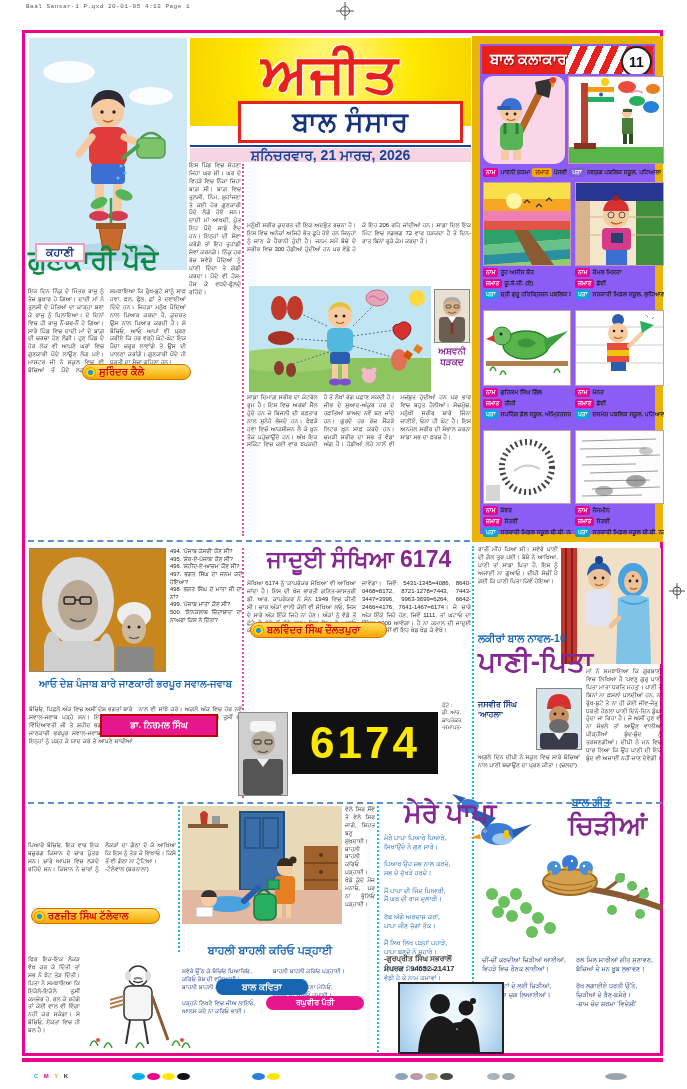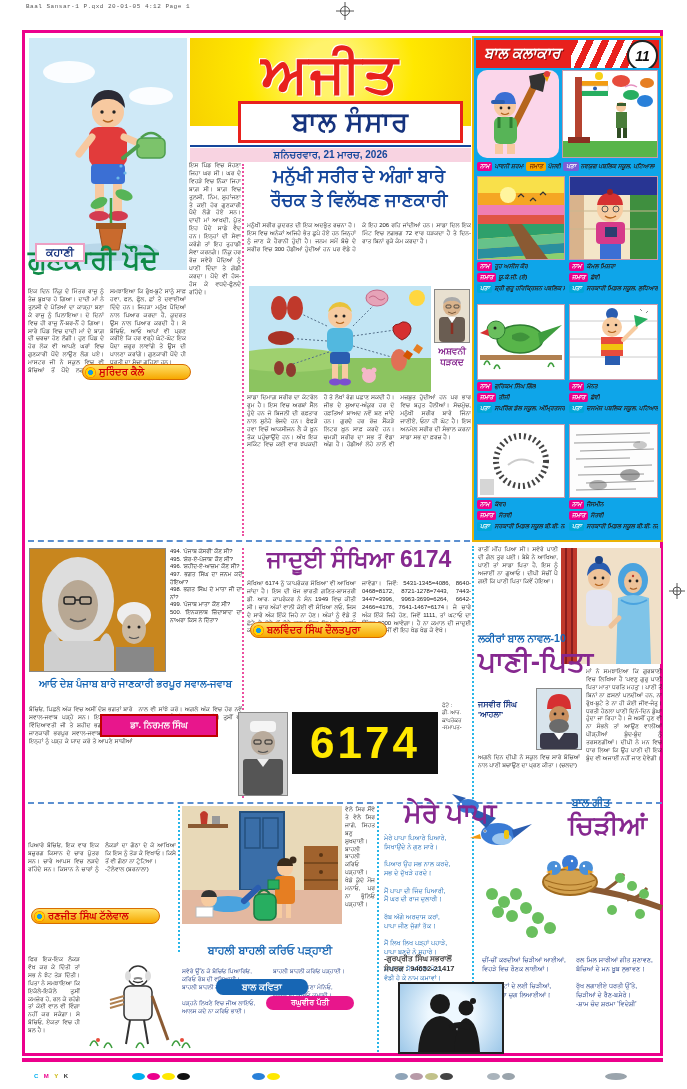--- a/index.html
+++ b/index.html
@@ -12,23 +12,23 @@
   .cols3{column-count:3;column-gap:6px;}
   .frame{border:3px solid #ec008c;box-sizing:border-box;}
   .print-line{font-family:"Liberation Mono","DejaVu Sans Mono",monospace;font-size:6px;color:#555;letter-spacing:.5px;}
   .masthead-banner{background:radial-gradient(circle at 50% 35%, #fff36b 0 18%, #ffe800 55%, #f7d100 100%);
         display:flex;align-items:flex-start;justify-content:center;}
   .masthead-title{color:#e8211d;font-weight:900;font-size:54px;line-height:1.0;letter-spacing:2px;
         text-shadow:1px 1px 0 #fff,-1px -1px 0 #fff;}
   .masthead-sub{background:#fff;border:3px solid #e8211d;box-sizing:border-box;display:flex;align-items:center;justify-content:center;}
   .masthead-sub span{color:#16337e;font-weight:bold;font-size:27px;letter-spacing:1px;}
   .date-strip{background:#f8d3e1;display:flex;align-items:center;justify-content:center;
-        color:#15469b;font-weight:bold;font-size:10px;}
+        color:#15469b;font-weight:bold;font-size:14px;}
   .rule-blue{background:#15469b;}
-  .bk-frame{border:2px solid #eab308;box-sizing:border-box;background:#0ea5e9;font-style:italic;}
+  .bk-frame{border:8px solid #eab308;box-sizing:border-box;background:#8b5cf6;}
   .bk-banner{position:absolute;left:2px;top:2px;right:2px;height:28px;background:#e8211d;overflow:hidden;}
   .bk-banner .stripes{position:absolute;right:26px;top:0;width:62px;height:28px;
         background:repeating-linear-gradient(115deg,#e8211d 0 7px,#fff 7px 14px);}
   .bk-banner .label{position:absolute;left:8px;top:4px;color:#fff;font-weight:bold;font-size:15px;text-shadow:1px 1px 0 #8a0e0e;}
   .page-circle{position:absolute;right:1px;top:0;width:27px;height:27px;background:#fff;border:2px solid #222;
         border-radius:50%;display:flex;align-items:center;justify-content:center;font-size:14px;font-weight:bold;color:#111;}
   .draw-box{border:1px solid #c9a;box-sizing:border-box;background:#fff;overflow:hidden;}
   .entry-line{display:flex;align-items:center;gap:2px;white-space:nowrap;overflow:hidden;margin-bottom:2px;}
   .chip{font-size:6px;font-weight:bold;color:#fff;padding:0 3px;border-radius:2px;line-height:1.5;}
   .chip.naam{background:#ec008c;} .chip.jamaat{background:#ec008c;} .chip.pata{background:#00a7d8;}
@@ -367,22 +367,20 @@
   </div>
 
   <div class="abs tiny" style="left:189px;top:162px;width:52px;height:374px;">ਇਸ ਪਿੰਡ ਵਿਚ ਸੋਹਣਾ ਜਿਹਾ ਘਰ ਸੀ। ਘਰ ਦੇ ਵਿਹੜੇ ਵਿਚ ਨਿੱਕਾ ਜਿਹਾ ਬਾਗ਼ ਸੀ। ਬਾਗ਼ ਵਿਚ ਤੁਲਸੀ, ਨਿੰਮ, ਸੁਹਾਂਜਣਾ ਤੇ ਕਈ ਹੋਰ ਗੁਣਕਾਰੀ ਪੌਦੇ ਲੱਗੇ ਹੋਏ ਸਨ। ਦਾਦੀ ਮਾਂ ਆਖਦੀ, ਪੁੱਤ ਇਹ ਪੌਦੇ ਸਾਡੇ ਵੈਦ ਹਨ। ਇਨ੍ਹਾਂ ਦੀ ਸੇਵਾ ਕਰੋਗੇ ਤਾਂ ਇਹ ਤੁਹਾਡੀ ਸੇਵਾ ਕਰਨਗੇ। ਨਿੱਕੂ ਹਰ ਰੋਜ਼ ਸਵੇਰੇ ਪੌਦਿਆਂ ਨੂੰ ਪਾਣੀ ਦਿੰਦਾ ਤੇ ਗੋਡੀ ਕਰਦਾ। ਪੌਦੇ ਵੀ ਹੱਸ-ਹੱਸ ਕੇ ਵਧਦੇ-ਫੁੱਲਦੇ ਰਹਿੰਦੇ।</div>
   <div class="abs h-green" style="left:28px;top:246px;width:212px;">ਗੁਣਕਾਰੀ ਪੌਦੇ</div>
   <div class="abs tiny cols2" style="left:28px;top:288px;width:158px;height:248px;">ਇਕ ਦਿਨ ਨਿੱਕੂ ਦੇ ਮਿੱਤਰ ਰਾਜੂ ਨੂੰ ਤੇਜ਼ ਬੁਖ਼ਾਰ ਹੋ ਗਿਆ। ਦਾਦੀ ਮਾਂ ਨੇ ਤੁਲਸੀ ਦੇ ਪੱਤਿਆਂ ਦਾ ਕਾੜ੍ਹਾ ਬਣਾ ਕੇ ਰਾਜੂ ਨੂੰ ਪਿਲਾਇਆ। ਦੋ ਦਿਨਾਂ ਵਿਚ ਹੀ ਰਾਜੂ ਨੌਂ-ਬਰ-ਨੌਂ ਹੋ ਗਿਆ। ਸਾਰੇ ਪਿੰਡ ਵਿਚ ਦਾਦੀ ਮਾਂ ਦੇ ਬਾਗ਼ ਦੀ ਚਰਚਾ ਹੋਣ ਲੱਗੀ। ਹੁਣ ਪਿੰਡ ਦੇ ਹੋਰ ਲੋਕ ਵੀ ਆਪਣੇ ਘਰਾਂ ਵਿਚ ਗੁਣਕਾਰੀ ਪੌਦੇ ਲਾਉਣ ਲੱਗ ਪਏ। ਮਾਸਟਰ ਜੀ ਨੇ ਸਕੂਲ ਵਿਚ ਵੀ ਬੱਚਿਆਂ ਤੋਂ ਪੌਦੇ ਲਗਵਾਏ ਤੇ ਸਮਝਾਇਆ ਕਿ ਰੁੱਖ-ਬੂਟੇ ਸਾਨੂੰ ਸਾਫ਼ ਹਵਾ, ਫਲ, ਫੁੱਲ, ਛਾਂ ਤੇ ਦਵਾਈਆਂ ਦਿੰਦੇ ਹਨ। ਜਿਹੜਾ ਮਨੁੱਖ ਪੌਦਿਆਂ ਨਾਲ ਪਿਆਰ ਕਰਦਾ ਹੈ, ਕੁਦਰਤ ਉਸ ਨਾਲ ਪਿਆਰ ਕਰਦੀ ਹੈ। ਸੋ ਬੱਚਿਓ, ਆਓ ਆਪਾਂ ਵੀ ਪ੍ਰਣ ਕਰੀਏ ਕਿ ਹਰ ਵਰ੍ਹੇ ਘੱਟੋ-ਘੱਟ ਇਕ ਪੌਦਾ ਜ਼ਰੂਰ ਲਾਵਾਂਗੇ ਤੇ ਉਸ ਦੀ ਪਾਲਣਾ ਕਰਾਂਗੇ। ਗੁਣਕਾਰੀ ਪੌਦੇ ਹੀ ਧਰਤੀ ਦਾ ਸੱਚਾ ਗਹਿਣਾ ਹਨ।</div>
   <div class="abs ribbon" style="left:82px;top:364px;width:100px;">
     <span class="badge"></span>
     <span>ਸੁਰਿੰਦਰ ਕੈਲੇ</span>
   </div>
 
-  <div class="abs h-blue-lg pre" style="left:247px;top:164px;width:224px;">ਮਨੁੱਖੀ ਸਰੀਰ ਦੇ ਅੰਗਾਂ ਬਾਰੇ
-ਰੌਚਕ ਤੇ ਵਿਲੱਖਣ ਜਾਣਕਾਰੀ</div>
   <div class="abs tiny cols2" style="left:247px;top:222px;width:224px;height:62px;">ਮਨੁੱਖੀ ਸਰੀਰ ਕੁਦਰਤ ਦੀ ਇਕ ਅਦਭੁੱਤ ਰਚਨਾ ਹੈ। ਇਸ ਵਿਚ ਅਨੇਕਾਂ ਅਜਿਹੇ ਭੇਤ ਛੁਪੇ ਹੋਏ ਹਨ ਜਿਨ੍ਹਾਂ ਨੂੰ ਜਾਣ ਕੇ ਹੈਰਾਨੀ ਹੁੰਦੀ ਹੈ। ਜਨਮ ਸਮੇਂ ਬੱਚੇ ਦੇ ਸਰੀਰ ਵਿਚ 300 ਹੱਡੀਆਂ ਹੁੰਦੀਆਂ ਹਨ ਪਰ ਵੱਡੇ ਹੋ ਕੇ ਇਹ 206 ਰਹਿ ਜਾਂਦੀਆਂ ਹਨ। ਸਾਡਾ ਦਿਲ ਇਕ ਮਿੰਟ ਵਿਚ ਲਗਭਗ 72 ਵਾਰ ਧੜਕਦਾ ਹੈ ਤੇ ਦਿਨ-ਰਾਤ ਬਿਨਾਂ ਰੁਕੇ ਕੰਮ ਕਰਦਾ ਹੈ।</div>
 
   <div class="abs" style="left:249px;top:286px;width:182px;height:106px;">
     <svg width="182" height="106">
       <rect width="182" height="106" fill="#c2e5f4"></rect>
       <rect y="72" width="182" height="34" fill="#8cc460"></rect>
       <ellipse cx="40" cy="74" rx="60" ry="12" fill="#9fd06e"></ellipse>
       <circle cx="168" cy="12" r="8" fill="#ffd740"></circle>
       <g stroke="#55708a" stroke-width="1" stroke-dasharray="2 2">
         <line x1="78" y1="40" x2="44" y2="24"></line>
@@ -611,21 +609,21 @@
 ਕਰਿਓ ਰੱਬ ਦੀ ਵਡਿਆਈ।
 ਬਾਹਲੀ ਬਾਹਲੀ ਕਰਿਓ ਪੜ੍ਹਾਈ।
 
 ਪੜ੍ਹਨੇ ਲਿਖਣੇ ਵਿਚ ਜੀਅ ਲਾਇਓ,
 ਆਲਸ ਕਦੇ ਨਾ ਕਰਿਓ ਭਾਈ।
 ਬਾਹਲੀ ਬਾਹਲੀ ਕਰਿਓ ਪੜ੍ਹਾਈ।
 
 ਮਾਪਿਆਂ ਦਾ ਕਹਿਣਾ ਮੰਨਿਓ,
 ਗੁਰੂਆਂ ਦੀ ਕਰਿਓ ਕਮਾਈ।
 ਬਾਹਲੀ ਬਾਹਲੀ ਕਰਿਓ ਪੜ੍ਹਾਈ।</div>
-  <div class="abs tag-mag" style="left:266px;top:996px;width:88px;height:14px;">ਰਘੁਵੀਰ ਪੱਤੀ</div>
+  <div class="abs tag-mag" style="left:266px;top:996px;width:98px;height:14px;">ਰਘੁਵੀਰ ਪੱਤੀ</div>
   <div class="abs tiny" style="left:345px;top:806px;width:30px;height:246px;">ਵੇਲੇ ਸਿਰ ਸੌਂਵੋ ਤੇ ਵੇਲੇ ਸਿਰ ਜਾਗੋ, ਸਿਹਤ ਬਣੂ ਸੁਖਦਾਈ। ਬਾਹਲੀ ਬਾਹਲੀ ਕਰਿਓ ਪੜ੍ਹਾਈ। ਖੇਡੋ ਕੁੱਦੋ ਮੌਜ ਮਨਾਓ, ਪਰ ਨਾ ਭੁੱਲਿਓ ਪੜ੍ਹਾਈ।</div>
 
   <div class="abs h-purple" style="left:404px;top:798px;width:96px;font-size:27px;z-index:2;">ਮੇਰੇ ਪਾਪਾ</div>
   <div class="abs pre poem-blue" style="left:384px;top:834px;width:94px;height:120px;font-size:6.5px;line-height:1.35;font-weight:normal;color:#1766b4;">ਮੇਰੇ ਪਾਪਾ ਪਿਆਰੇ ਪਿਆਰੇ,
 ਸਿਖਾਉਂਦੇ ਨੇ ਗੁਣ ਸਾਰੇ।
 
 ਪਿਆਰ ਉਹ ਸਭ ਨਾਲ ਕਰਦੇ,
 ਸਭ ਦੇ ਦੁੱਖੜੇ ਹਰਦੇ।
 
 ਮੈਂ ਪਾਪਾ ਦੀ ਜਿੰਦ ਪਿਆਰੀ,

